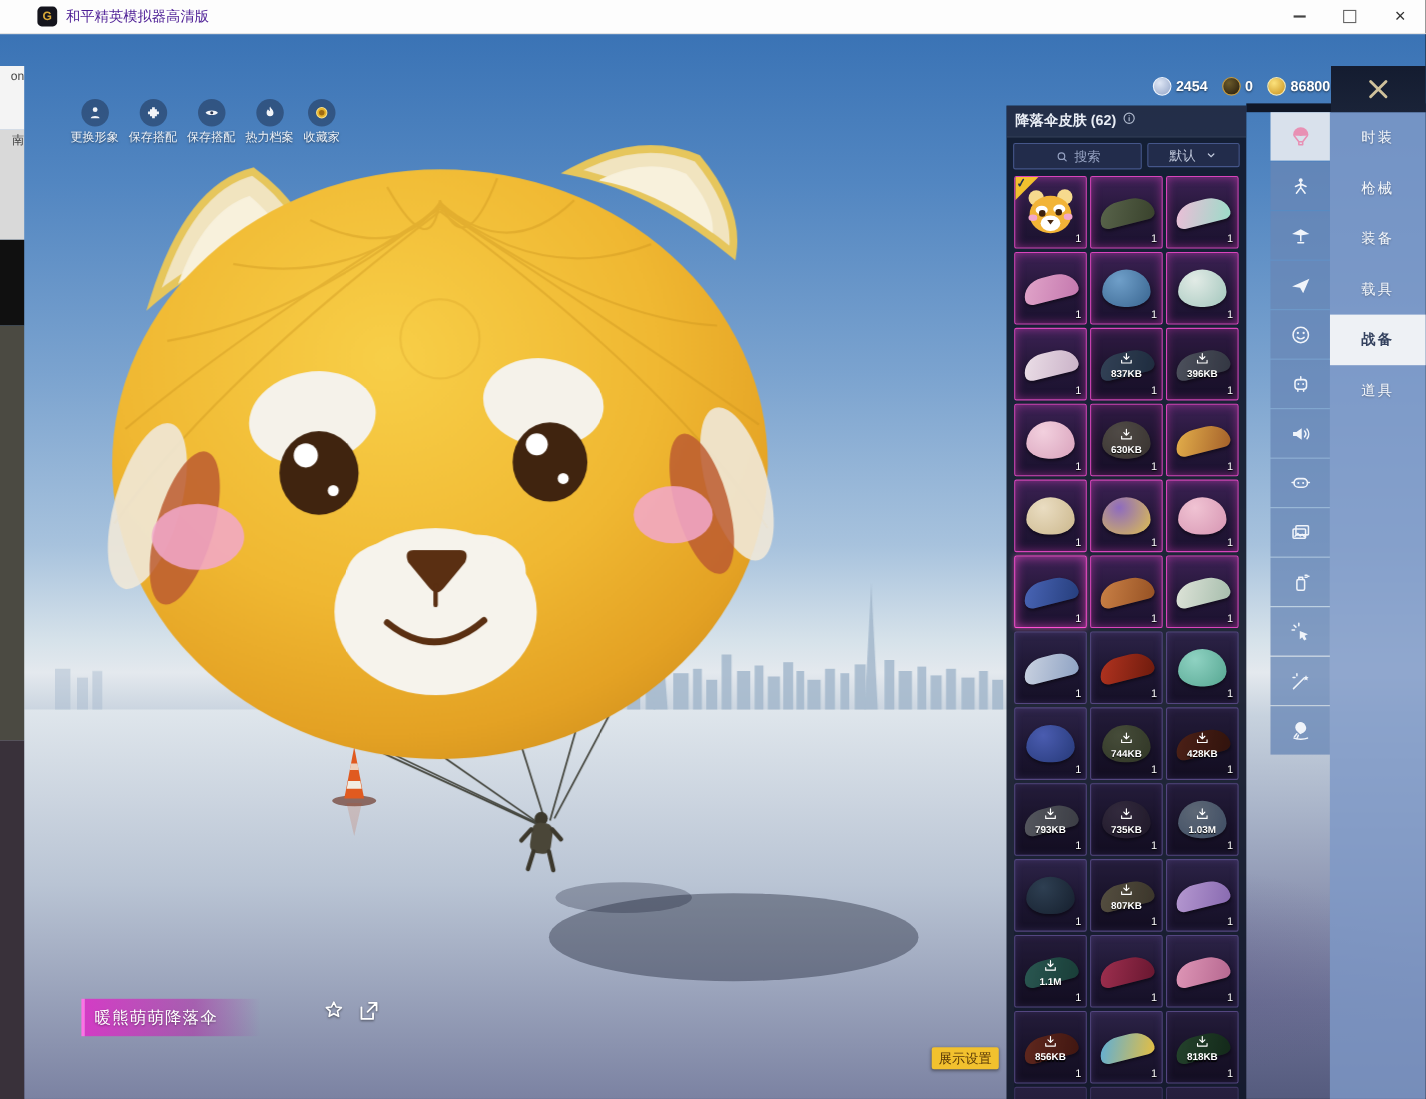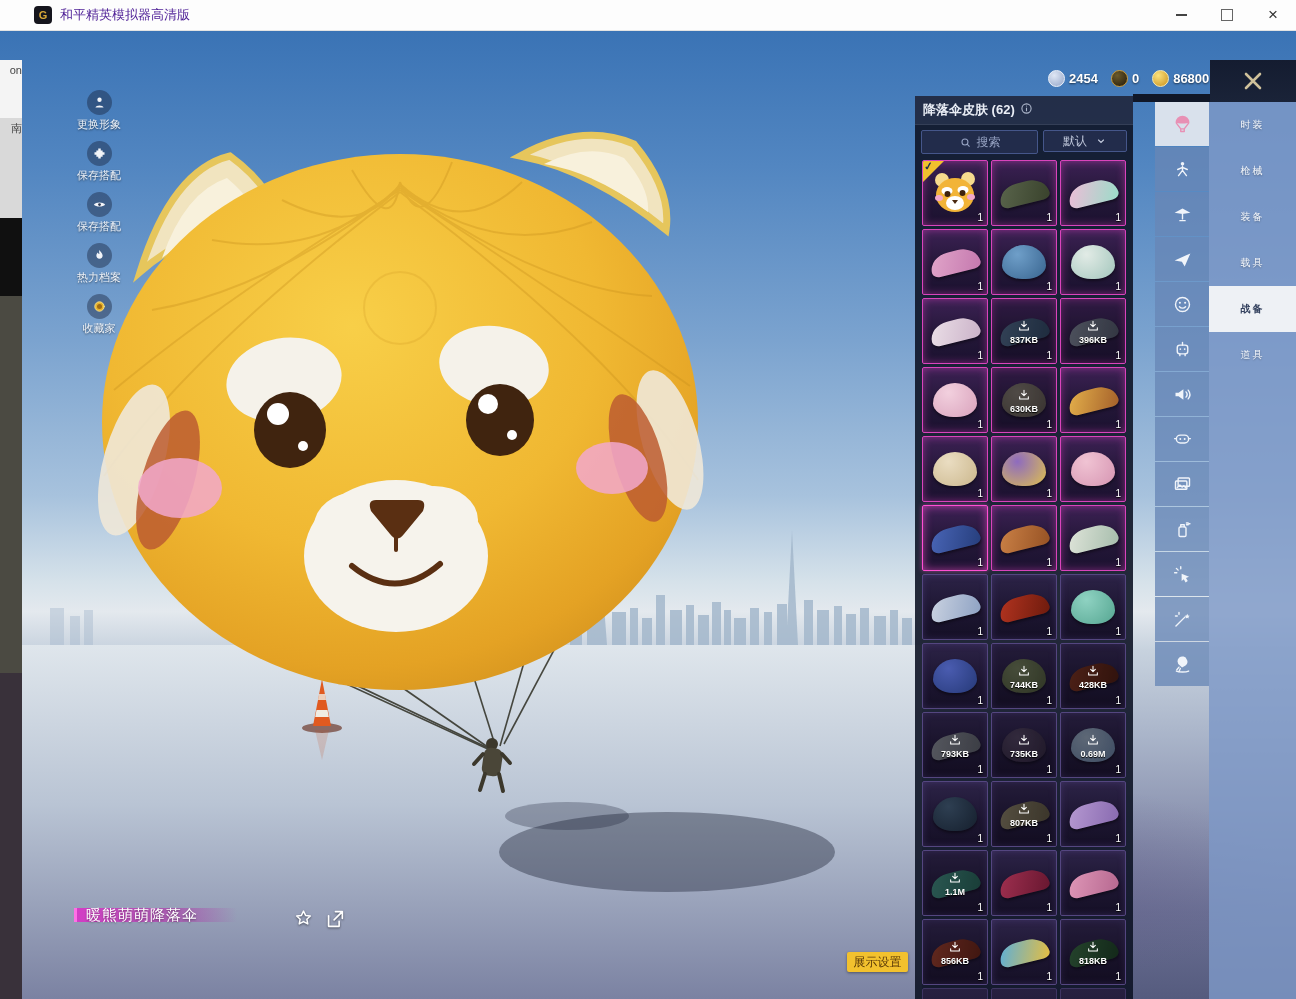--- a/index.html
+++ b/index.html
@@ -37,28 +37,28 @@
   .coin.bronze{background:radial-gradient(circle at 35% 30%,#6b5a2a,#23190a);border:1.5px solid #c89a3a;}
   .coin.gold{background:radial-gradient(circle at 35% 30%,#fce27c,#c8901c);border:1.5px solid #f8eab0;}
   .currency .val{color:#fff;font-size:13px;font-weight:bold;text-shadow:0 1px 2px rgba(0,0,0,.6);}
   
   #close-panel{position:absolute;left:1210px;top:30px;width:86px;height:42px;
     background:linear-gradient(180deg,#141c30,#1a2338);display:flex;align-items:center;
     justify-content:center;z-index:35;color:#cfc19b;}
   #panel-top-strip{position:absolute;left:1133px;top:64px;width:163px;height:8px;
     background:#101728;z-index:20;}
   
-  #left-menu{position:absolute;left:64px;top:60px;width:70px;display:flex;flex-direction:column;
+  #left-menu{position:absolute;left:64px;top:60px;width:70px;display:flex;flex-direction:row;
     gap:9px;z-index:25;}
   .lm-item{display:flex;flex-direction:column;align-items:center;gap:2px;}
   .lm-ic{width:25px;height:25px;border-radius:50%;background:rgba(22,32,54,.42);
     display:flex;align-items:center;justify-content:center;color:#f2f4f8;}
   .lm-label{font-size:11px;color:#eef2f8;text-shadow:0 1px 2px rgba(0,0,0,.55);white-space:nowrap;}
   
-  #item-bar{position:absolute;left:74px;top:878px;height:14px;width:160px;z-index:25;
+  #item-bar{position:absolute;left:74px;top:878px;height:34px;width:160px;z-index:25;
     background:linear-gradient(90deg,rgba(216,52,198,.92) 0%,rgba(178,43,168,.55) 62%,rgba(178,43,168,0) 100%);
     border-left:3px solid #ff70e6;display:flex;align-items:center;}
   #item-name{color:#fff;font-size:15px;padding-left:9px;text-shadow:0 1px 2px rgba(0,0,0,.4);letter-spacing:1px;}
   #stage-actions{position:absolute;left:293px;top:878px;display:flex;gap:10px;z-index:25;color:#fff;}
   #stage-actions .act{filter:drop-shadow(0 1px 1px rgba(0,0,0,.5));}
   
   #save-btn{position:absolute;left:847px;top:922px;width:61px;height:20px;background:#f2c12e;
     color:#5a3a08;font-size:12px;display:flex;align-items:center;justify-content:center;
     border-radius:2px;z-index:25;box-shadow:0 1px 3px rgba(0,0,0,.4);}
   
@@ -100,21 +100,21 @@
   
   #icon-col{position:absolute;left:1155px;top:72px;width:54px;z-index:22;
     display:flex;flex-direction:column;gap:1px;}
   .ic-cell{height:44px;background:rgba(104,134,182,.78);display:flex;align-items:center;
     justify-content:center;color:#f0f4fa;}
   .ic-cell.sel{background:#d9e1ec;color:#e890b4;}
   
   #tab-col{position:absolute;left:1209px;top:72px;width:87px;height:897px;z-index:21;
     background:rgba(126,153,199,.82);display:flex;flex-direction:column;}
   .tab{height:46px;display:flex;align-items:center;justify-content:center;color:#f4f7fb;
-    font-size:10px;letter-spacing:2px;text-shadow:0 1px 2px rgba(0,0,0,.3);}
+    font-size:13px;letter-spacing:2px;text-shadow:0 1px 2px rgba(0,0,0,.3);}
   .tab.sel{background:#eef1f5;color:#33415e;text-shadow:none;font-weight:bold;}
   
   #balloon-svg{position:absolute;left:22px;top:30px;z-index:10;}
 </style>
 </head>
 <body>
 
 <div id="titlebar">
   <div id="app-icon">G</div>
   <div id="window-title">和平精英模拟器高清版</div>
@@ -555,21 +555,21 @@
           </div>
           <span class="cnt">1</span>
         </div>
         <div class="cell rare dim">
           <div class="chute-dome" style="--c1:#a8bdd2;--c2:#6d8aae"></div>
           <div class="dl">
             <svg width="16" height="16" viewBox="0 0 24 24" fill="none" stroke="currentColor" stroke-width="1.6" stroke-linecap="round" stroke-linejoin="round">
               <path d="M12 5v7.5M8.5 9.5l3.5 3.5 3.5-3.5"></path>
               <path d="M5.5 14.5V18h13v-3.5"></path>
             </svg>
-            <span class="sz">0.69M</span>
+            <span class="sz">1.03M</span>
           </div>
           <span class="cnt">1</span>
         </div>
         <div class="cell rare">
           <div class="chute-dome" style="--c1:#2e3f52;--c2:#151f2d"></div>
           <span class="cnt">1</span>
         </div>
         <div class="cell rare dim">
           <div class="chute-canopy" style="--c1:#9a9070;--c2:#686046"></div>
           <div class="dl">

